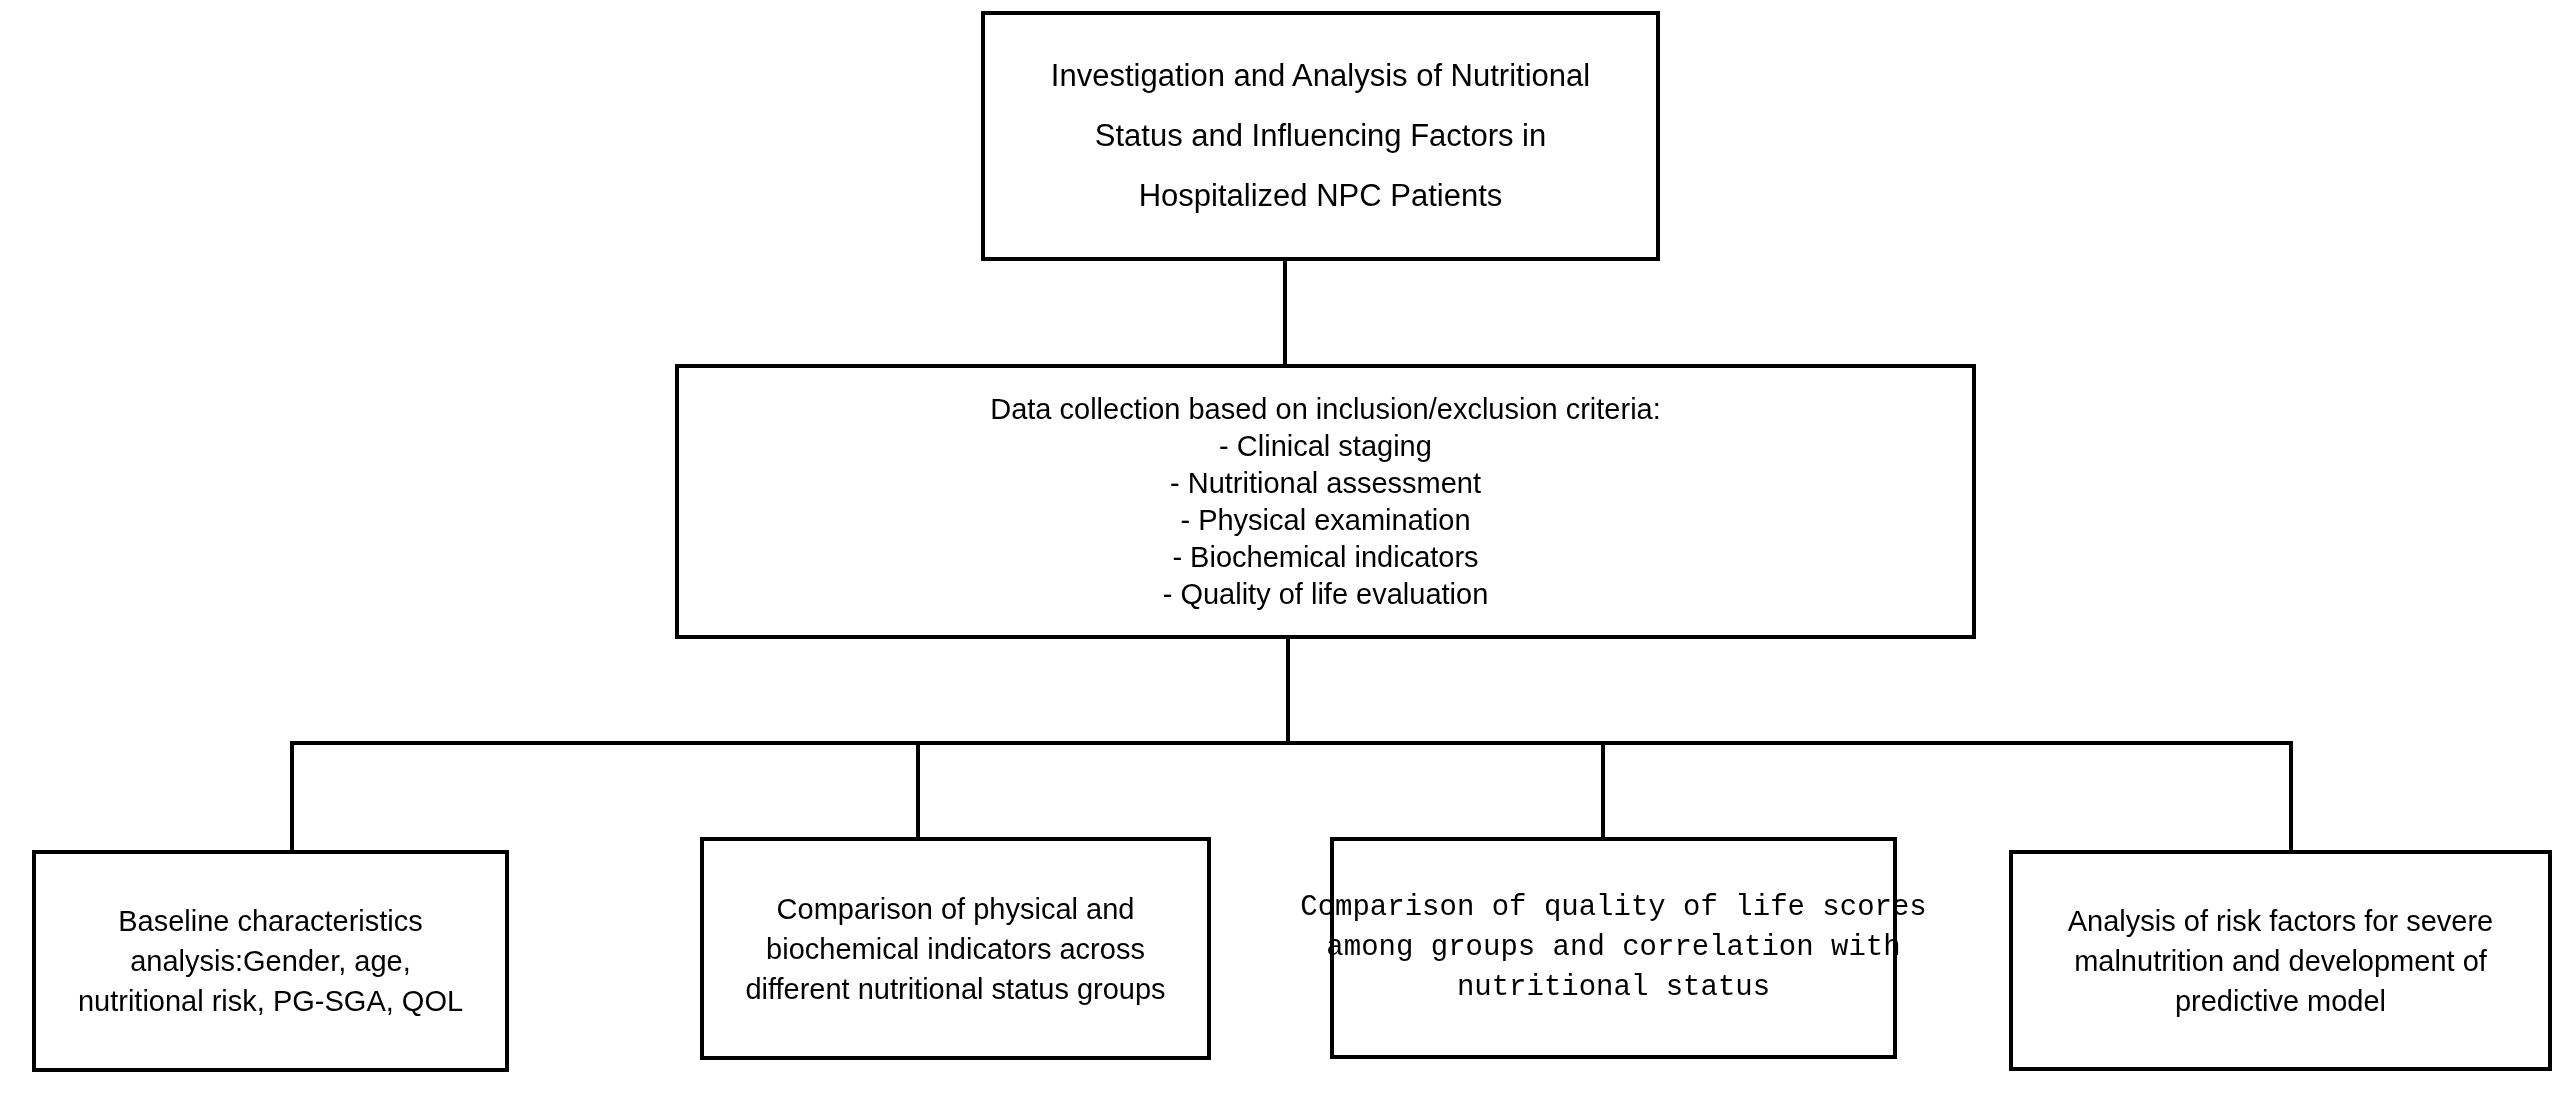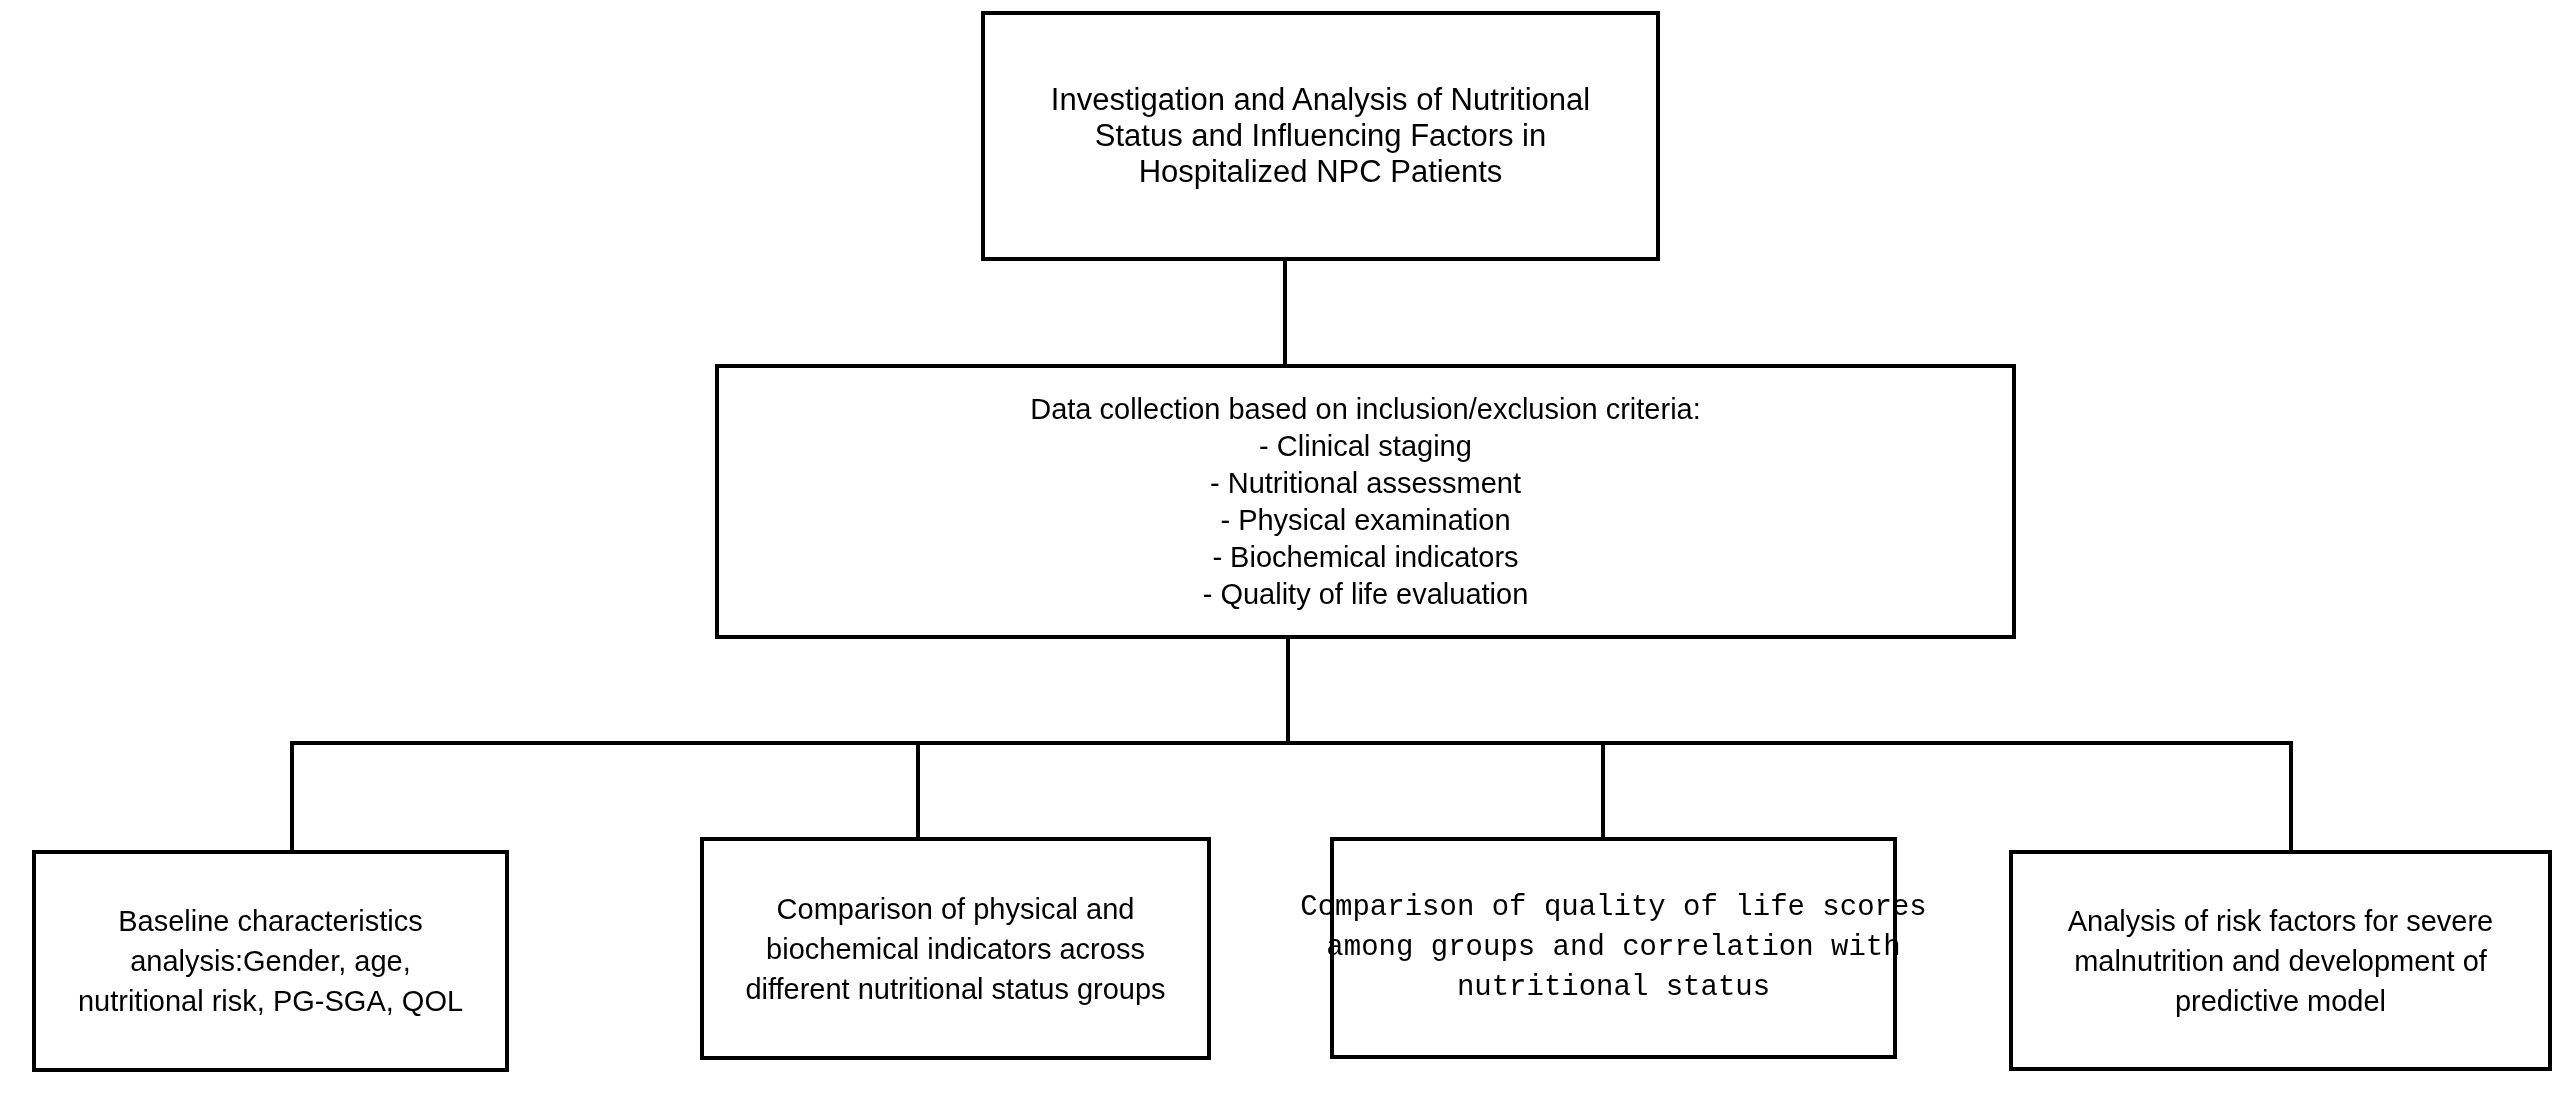--- a/index.html
+++ b/index.html
@@ -20,22 +20,22 @@
     position: absolute;
     box-sizing: border-box;
     border: 4.9px solid #000000;
     background: #ffffff;
     display: flex;
     align-items: center;
     justify-content: center;
     text-align: center;
     white-space: pre;
   }
-  .node-top  { left:981px; top:11.2px;   width:679px;  height:250px; font-size:31px; line-height:36px; }
-  .node-mid  { left:675px;  top:364px;  width:1301px; height:275px; font-size:29px; line-height:37px;margin-left:40px; }
+  .node-top  { left:981px; top:11.2px;   width:679px;  height:250px; font-size:31px; line-height:60px; }
+  .node-mid  { left:675px;  top:364px;  width:1301px; height:275px; font-size:29px; line-height:37px; }
   .node-leaf { font-size:29px; line-height:40px; }
   .node-baseline { left:32px;   top:850px; width:477px; height:222px; }
   .node-physical { left:665px;  top:837px; width:511px; height:223px;margin-left:35px; }
   .node-qol      { left:1330px; top:837px; width:567px; height:222px;font-family:Liberation Mono, monospace; }
   .node-risk     { left:2009px; top:850px; width:543px; height:221px; }
 
   .line {
     position: absolute;
     background: #000000;
   }

